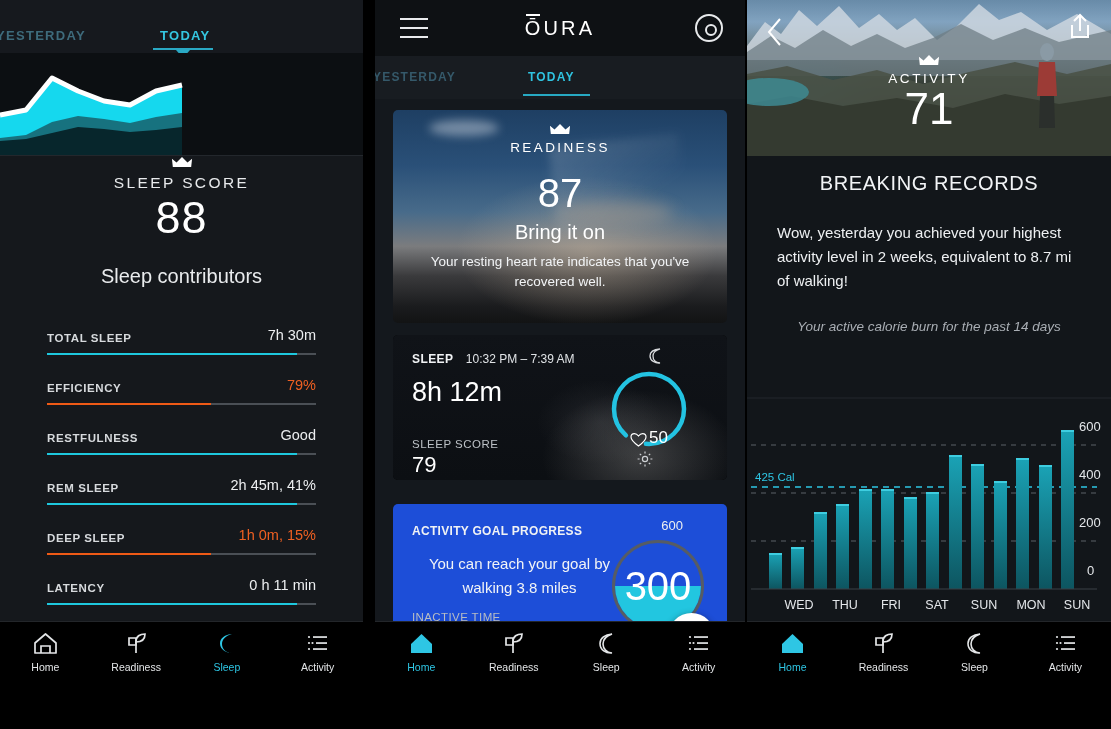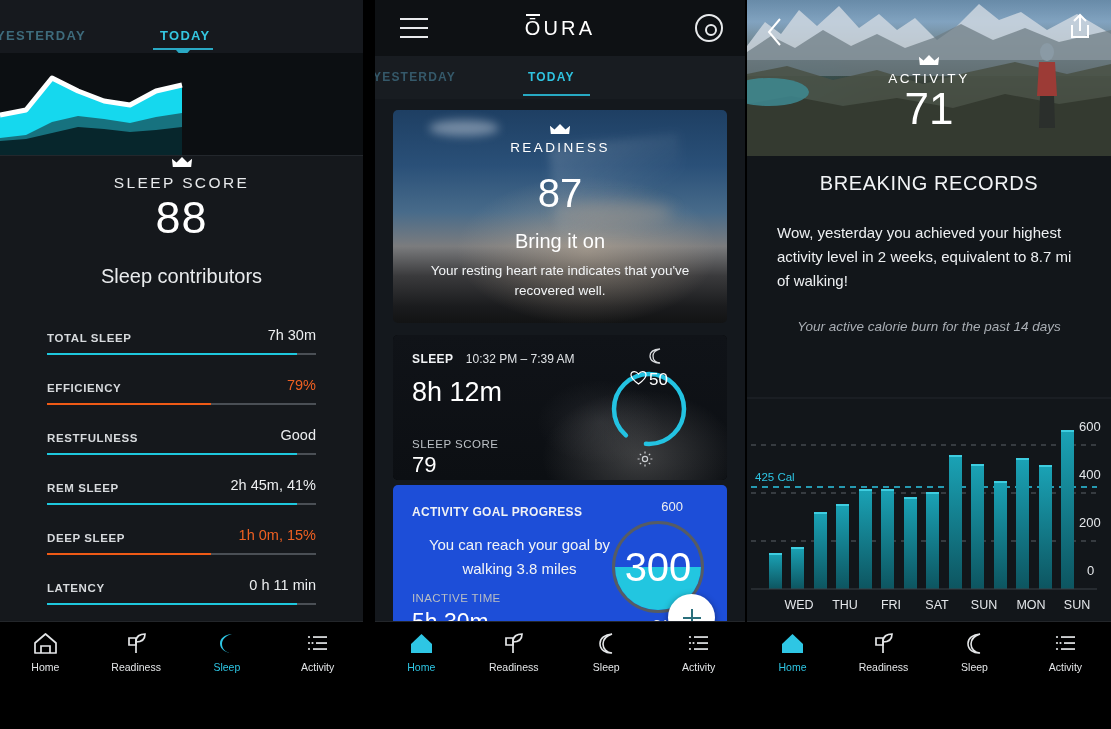--- a/index.html
+++ b/index.html
@@ -82,39 +82,39 @@
   }
   .card-readiness .cloud1 { position:absolute; left:36px; top:10px; width:70px; height:16px; border-radius:50%;
       background: rgba(230,236,244,.42); filter: blur(5px); }
   .card-readiness .cloud2 { position:absolute; left:160px; top:92px; width:120px; height:22px; border-radius:50%;
       background: rgba(160,150,140,.5); filter: blur(7px); }
   .card-readiness .ray { position:absolute; left:160px; top:30px; width:130px; height:90px;
       background: linear-gradient(150deg, rgba(255,255,255,.16), rgba(255,255,255,0) 70%); filter: blur(4px); transform: rotate(-6deg);}
   .rd-inner { position: relative; text-align: center; padding-top: 13px; }
   .rd-label { color: #fff; font-size: 13.5px; letter-spacing: 2.4px; margin-top: 4px; }
   .rd-score { color: #fff; font-size: 40px; font-weight: 300; margin-top: 16px; line-height: 1.1;}
-  .rd-msg { color: #fff; font-size: 20px; font-weight: 300; margin-top: 15px; }
+  .rd-msg { color: #fff; font-size: 20px; font-weight: 300; margin-top: 6px; }
   .rd-sub { color: #f2f4f6; font-size: 13.5px; line-height: 20px; margin-top: 8px; padding: 0 28px; }
 
   
-  .card-sleep { height: 145px; margin-bottom: 5px; background: #000000; }
+  .card-sleep { height: 145px; margin-bottom: 24px; background: #000000; }
   .card-sleep .sky { position:absolute; inset:0;
       background:
         radial-gradient(ellipse 140px 95px at 74% 84%, rgba(175,172,168,.30), rgba(120,118,115,0) 70%),
         radial-gradient(ellipse 90px 60px at 62% 60%, rgba(150,150,155,.14), rgba(0,0,0,0) 70%),
         linear-gradient(to bottom, #101318, #0c0f13);
   }
   .sl-l { position: absolute; left: 19px; top: 14px; }
   .sl-title { font-size: 12px; font-weight: 700; color: #f0f2f4; letter-spacing: .4px; display:inline-block;}
   .sl-time { font-size: 12px; color: #e0e3e6; margin-left: 8px; display:inline-block;}
   .sl-dur { font-size: 27px; color: #fff; font-weight: 300; margin-top: 10px; }
   .sl-sslabel { font-size: 11.5px; color: #bcc1c6; font-weight: 400; letter-spacing: .5px; margin-top: 30px; }
   .sl-ssval { font-size: 22px; color: #fff; font-weight: 300; margin-top: 2px; }
   .sl-ring { position:absolute; right: 39px; top: 35px; width: 78px; height: 78px; }
-  .sl-hr { position:absolute; right: 39px; top: 35px; width:78px; height:78px; display:flex; align-items:flex-start; justify-content:center;
+  .sl-hr { position:absolute; right: 39px; top: 35px; width:78px; height:78px; display:flex; align-items:flex-end; justify-content:center;
            color:#fff; font-size:17px; gap:2px; }
   .sl-moon { position:absolute; right: 63px; top: 12px; }
   .sl-sun { position:absolute; right: 74px; top: 116px; }
 
   
   .card-goal { height: 147px; background: #1d4ed8; text-align: center; }
   .ag-title { position:absolute; left: 19px; top: 20px; font-size: 12px; font-weight: 700; color: #f0f2f4; letter-spacing: .3px; }
   .ag-text { position:absolute; left: 19px; top: 48px; font-size: 15px; color: #f2f4f6; font-weight: 300; line-height: 24px; width: 215px;}
   .ag-inact { position:absolute; left: 19px; top: 107px; font-size: 11.5px; color: #b8bdc3; letter-spacing: .4px; }
   .ag-inactval { position:absolute; left: 19px; top: 124px; font-size: 23px; color: #fff; font-weight: 300; }

